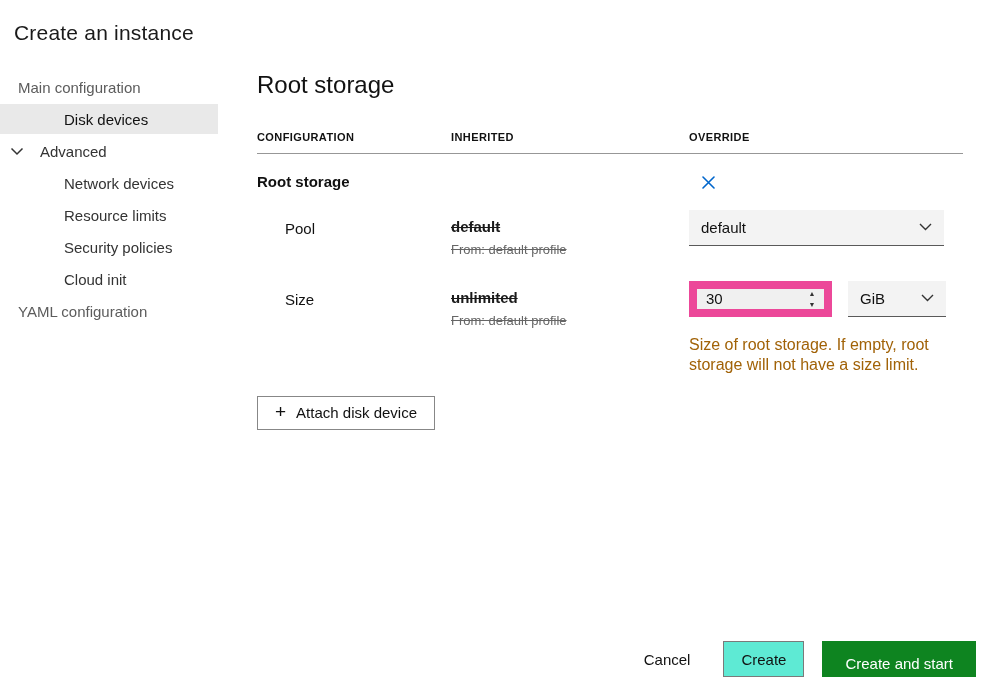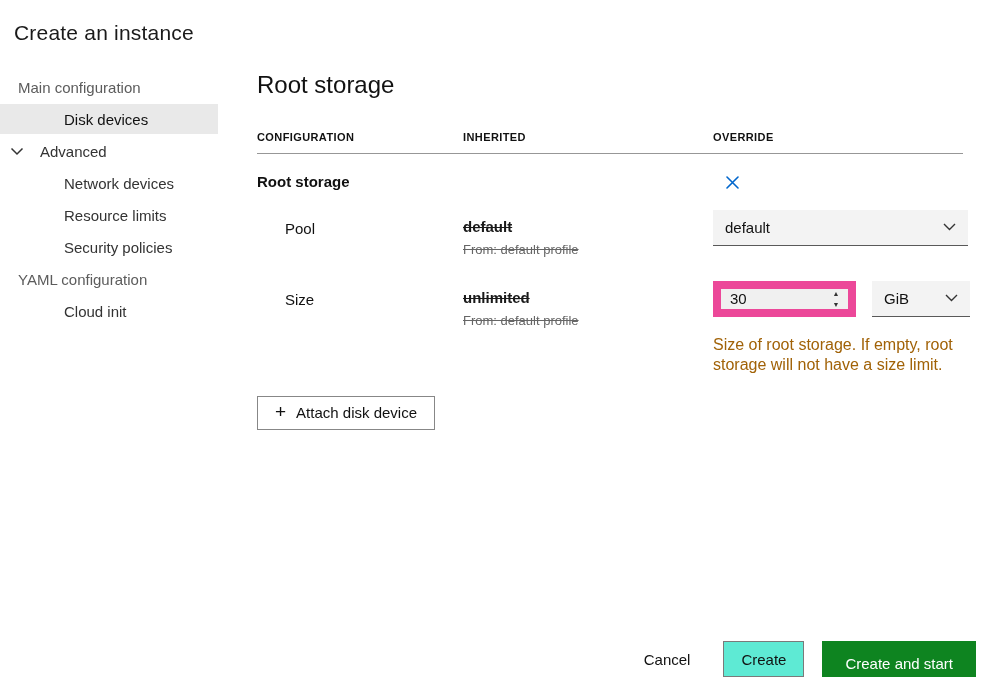--- a/index.html
+++ b/index.html
@@ -25,21 +25,21 @@
   .nav-item.lvl1 { padding-left: 18px; color: #5c5c5c; }
   .nav-item.parent { padding-left: 10px; color: #333; }
   .nav-item.parent .chev { display: inline-flex; width: 16px; margin-right: 14px; }
   .nav-item.lvl2 { padding-left: 64px; color: #333; }
   .nav-item.active { background: #e9e9e9; color: #111; }
 
   
   .main { position: absolute; left: 257px; top: 70px; width: 706px; }
   .section-title { margin: 0; font-size: 24px; font-weight: 400; color: #111; line-height: 30px; }
 
-  .cfg-grid { display: grid; grid-template-columns: 194px 238px 274px; gap: 12px; }
+  .cfg-grid { display: grid; grid-template-columns: 194px 238px 274px; }
 
   .cfg-header { margin-top: 31px; padding-bottom: 10px; border-bottom: 1px solid #979797; }
   .cfg-header span {
     font-size: 11px; font-weight: bold; letter-spacing: .4px; color: #111;
   }
 
   .row-rootstorage { padding-top: 19px; align-items: start; }
   .row-label-bold { font-size: 15px; font-weight: bold; color: #111; line-height: 18px; }
   .close-btn {
     border: none; background: none; padding: 0; margin-left: 11px; margin-top: 1px;
@@ -126,25 +126,25 @@
   </div>
   <div class="nav-item lvl2">
     <span>Network devices</span>
   </div>
   <div class="nav-item lvl2">
     <span>Resource limits</span>
   </div>
   <div class="nav-item lvl2">
     <span>Security policies</span>
   </div>
+  <div class="nav-item lvl2">
+    <span>Cloud init</span>
+  </div>
   <div class="nav-item lvl1">
     <span>YAML configuration</span>
-  </div>
-  <div class="nav-item lvl2">
-    <span>Cloud init</span>
   </div>
 </nav>
 
 <section class="main">
   <h2 class="section-title">Root storage</h2>
 
   <div class="cfg-grid cfg-header">
     <span>CONFIGURATION</span>
     <span>INHERITED</span>
     <span>OVERRIDE</span>

